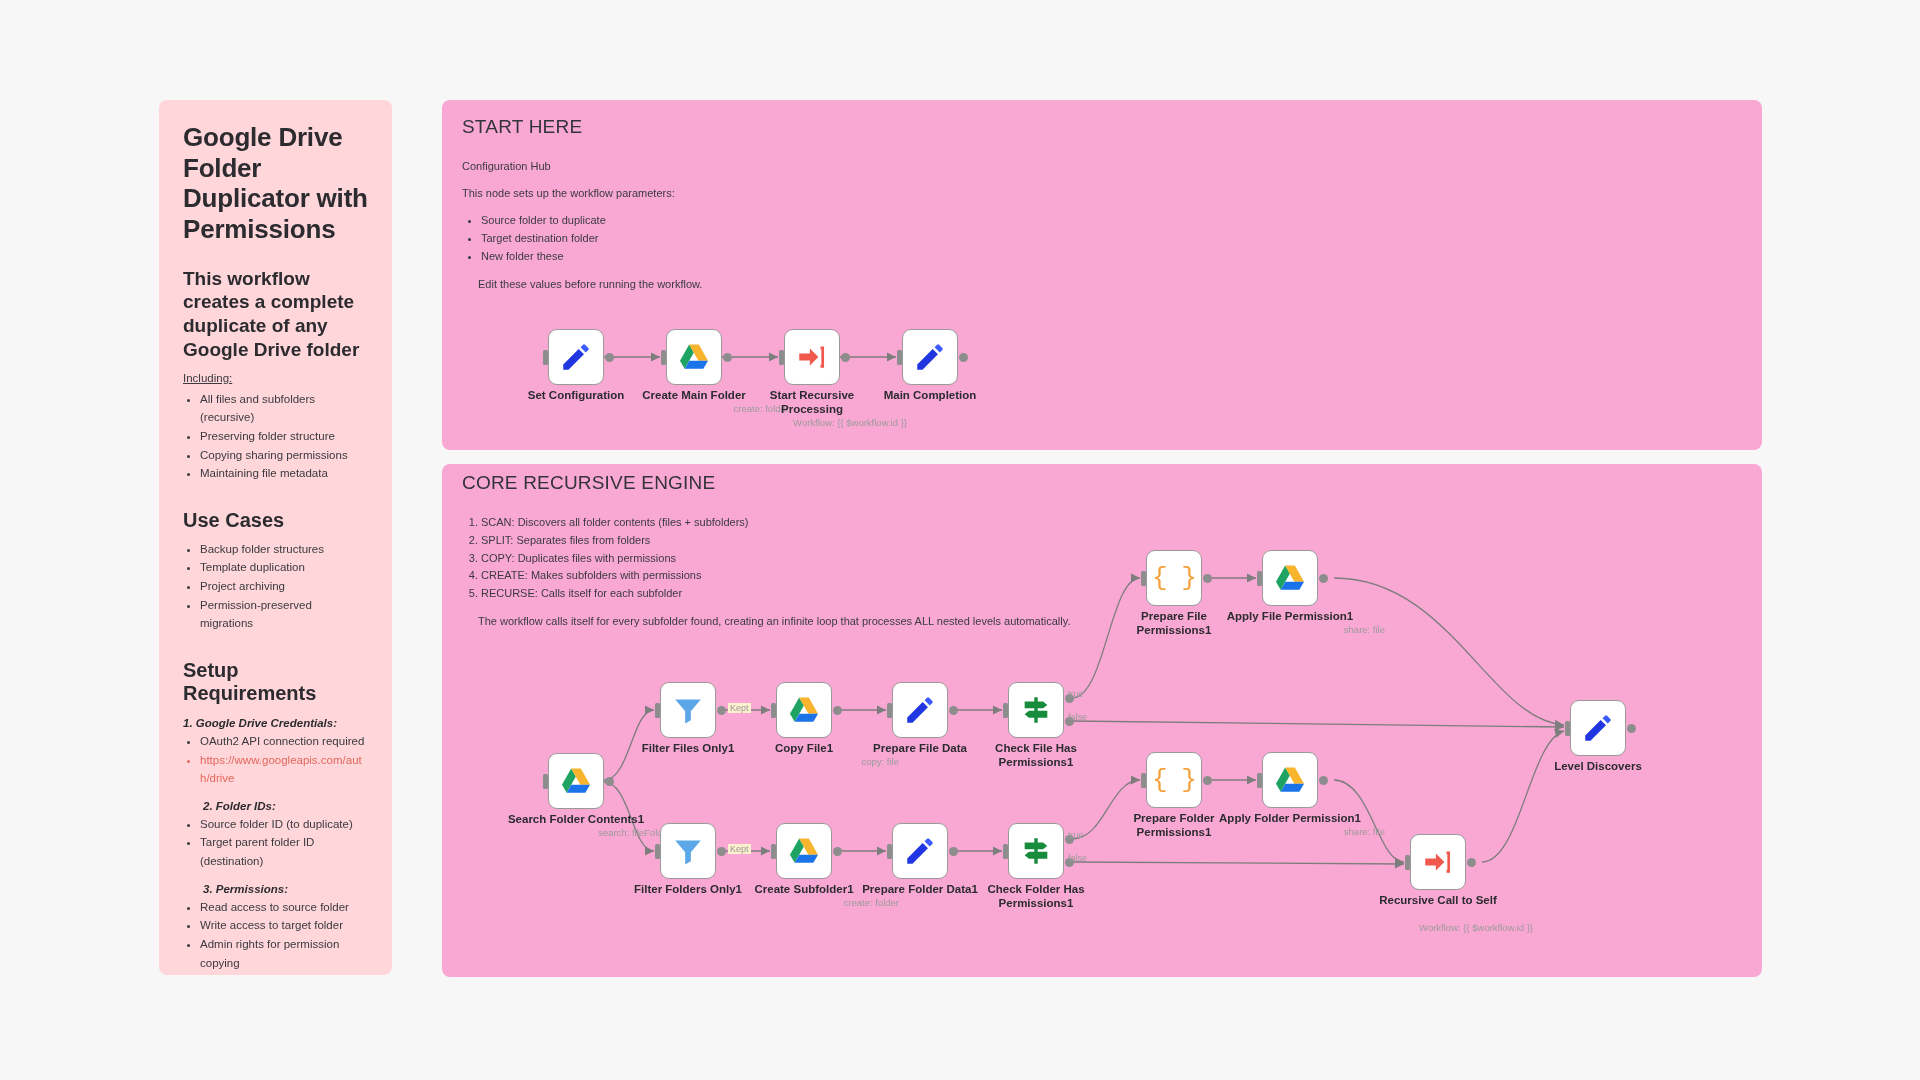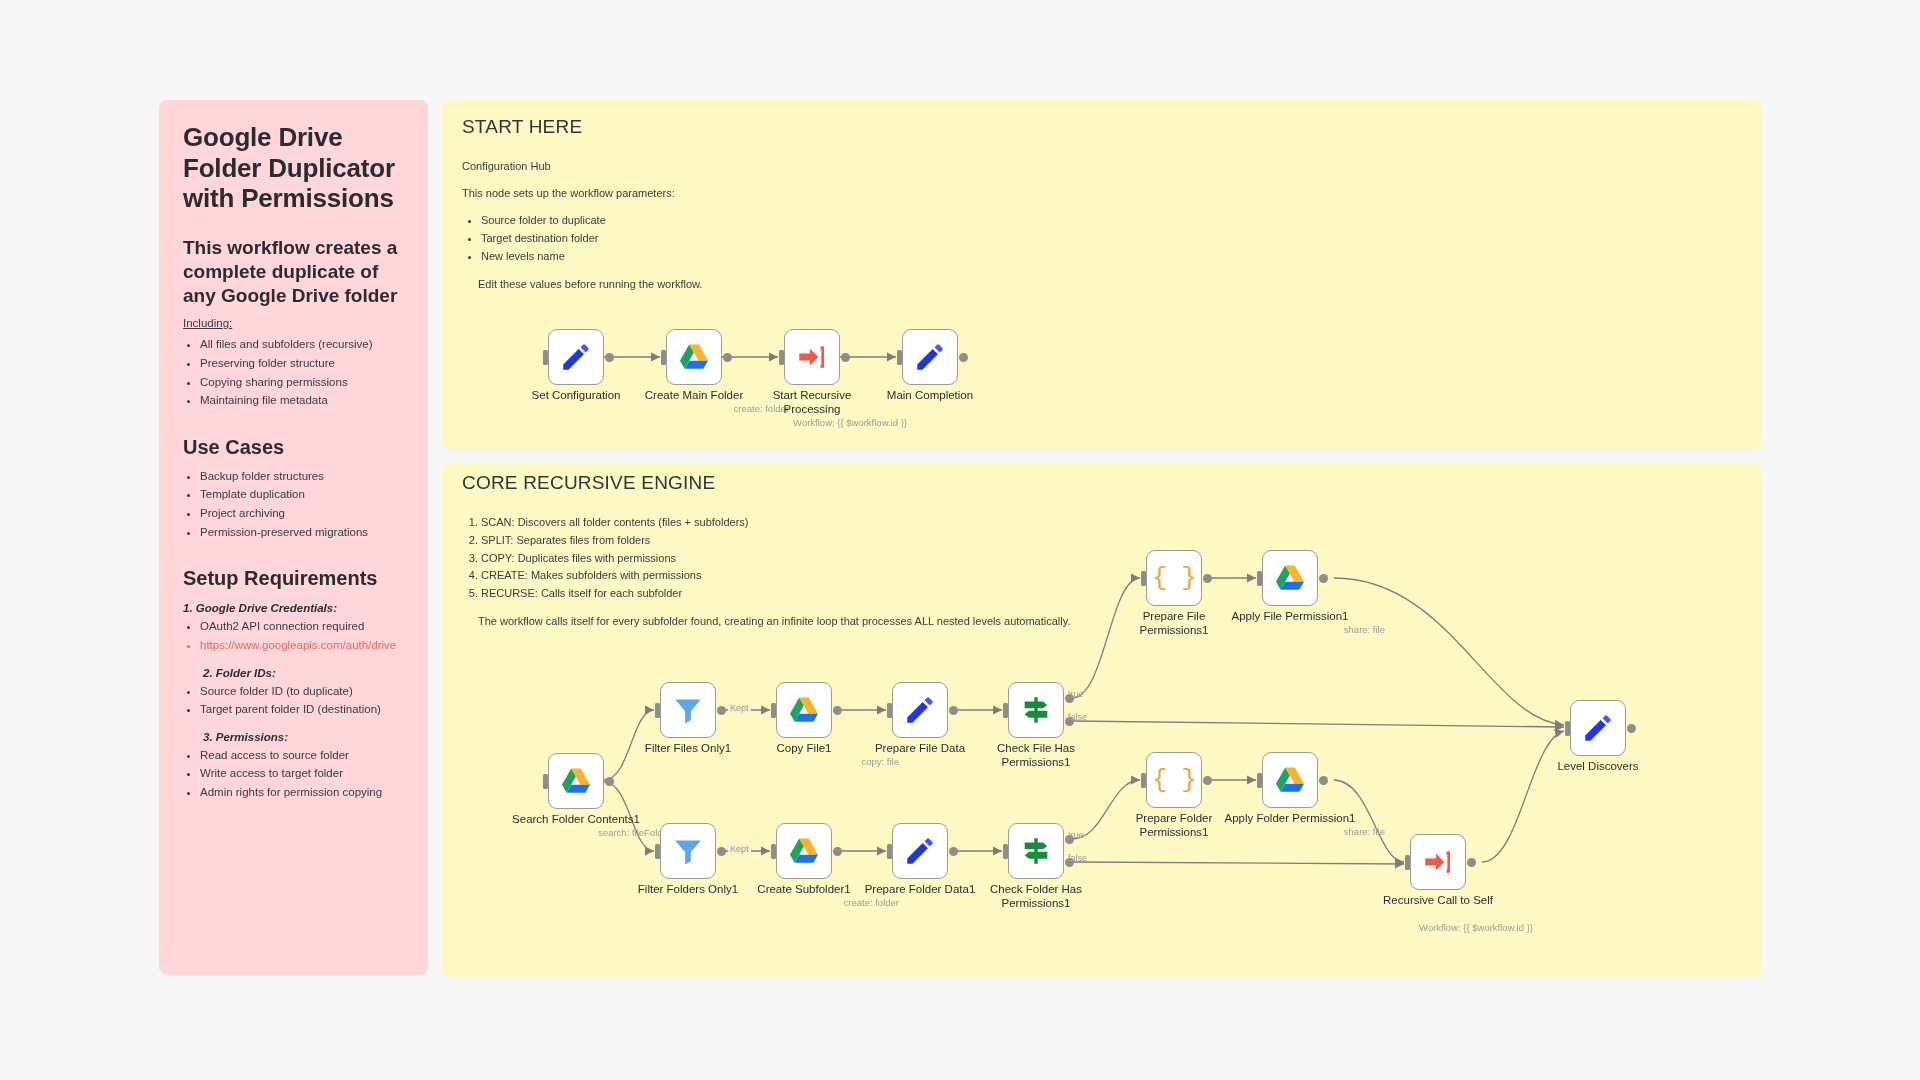--- a/index.html
+++ b/index.html
@@ -8,23 +8,23 @@
     width: 1920px; height: 1080px;
     background: #f7f7f7;
     font-family: "Liberation Sans", sans-serif;
     overflow: hidden;
   }
   .canvas { position: relative; width: 1920px; height: 1080px; background: #f7f7f7; }
 
   
   .sticky { position: absolute; border-radius: 8px; }
   .sticky-pink { background: #ffd6d9; }
-  .sticky-yellow { background: #fef9c3; border-radius: 8px; }
-
-  #note-intro { left: 159px; top: 100px; width: 269px; height: 875px; padding: 22px 24px; overflow: hidden; }
+  .sticky-yellow { background: #f9a8d4; border-radius: 8px; }
+
+  #note-intro { left: 159px; top: 100px; width: 233px; height: 875px; padding: 22px 24px; overflow: hidden; }
   #note-start { left: 442px; top: 100px; width: 1320px; height: 350px; padding: 16px 20px; }
   #note-core  { left: 442px; top: 464px; width: 1320px; height: 513px; padding: 8px 20px; }
 
   
   #note-intro h1 {
     font-size: 26px; line-height: 1.18; margin: 0 0 22px 0;
     font-weight: 700; color: #2b2b30; letter-spacing: -0.2px;
   }
   #note-intro h2 {
     font-size: 19px; line-height: 1.25; margin: 0 0 10px 0;
@@ -51,21 +51,21 @@
 
   
   .node { position: absolute; width: 56px; height: 56px; }
   .node .box {
     width: 56px; height: 56px; background: #fff; border: 1.3px solid #9a9a9a;
     border-radius: 9px; display: flex; align-items: center; justify-content: center;
   }
   .node .caption {
     position: absolute; top: 60px; left: 50%; transform: translateX(-50%);
     width: 150px; text-align: center;
-    font-size: 11.5px; font-weight: 400; color: #2b2b30; line-height: 1.18;
+    font-size: 11.5px; font-weight: 700; color: #2b2b30; line-height: 1.18;
     white-space: pre-line;
   }
   .node .subcaption {
     position: absolute; left: 50%; transform: translateX(-50%);
     width: 190px; text-align: right;
     font-size: 9.5px; color: #9b9b9b; line-height: 1.2;
   }
   .node .subcaption.l1 { top: 74px; }
   .node .subcaption.l2 { top: 88px; }
 
@@ -134,21 +134,21 @@
   </div>
 
   <div class="sticky sticky-yellow" id="note-start">
     <div class="note-title">START HERE</div>
     <div class="note-body">
       <p>Configuration Hub</p>
       <p>This node sets up the workflow parameters:</p>
       <ul>
         <li>Source folder to duplicate</li>
         <li>Target destination folder</li>
-        <li>New levels name</li>
+        <li>New folder these</li>
       </ul>
       <p class="indent">Edit these values before running the workflow.</p>
     </div>
   </div>
 
   <div class="sticky sticky-yellow" id="note-core">
     <div class="note-title">CORE RECURSIVE ENGINE</div>
     <div class="note-body">
       <ol>
         <li>SCAN: Discovers all folder contents (files + subfolders)</li>

